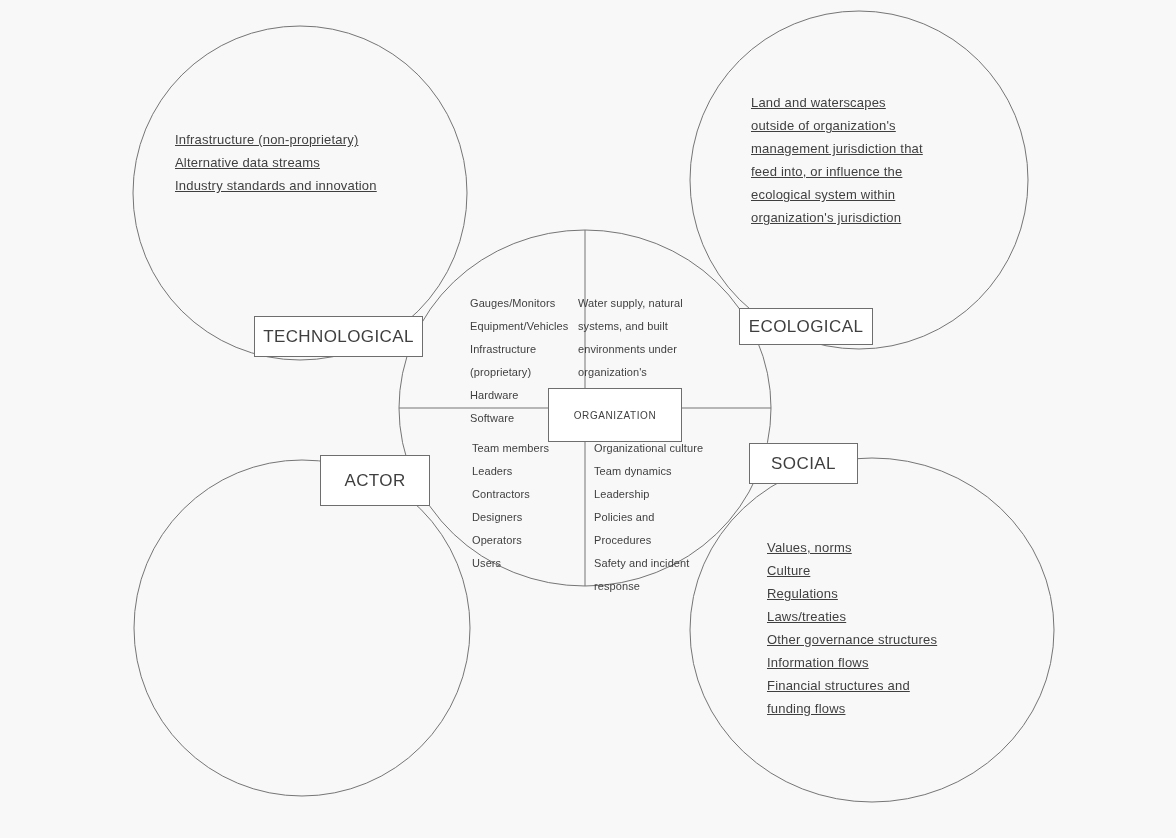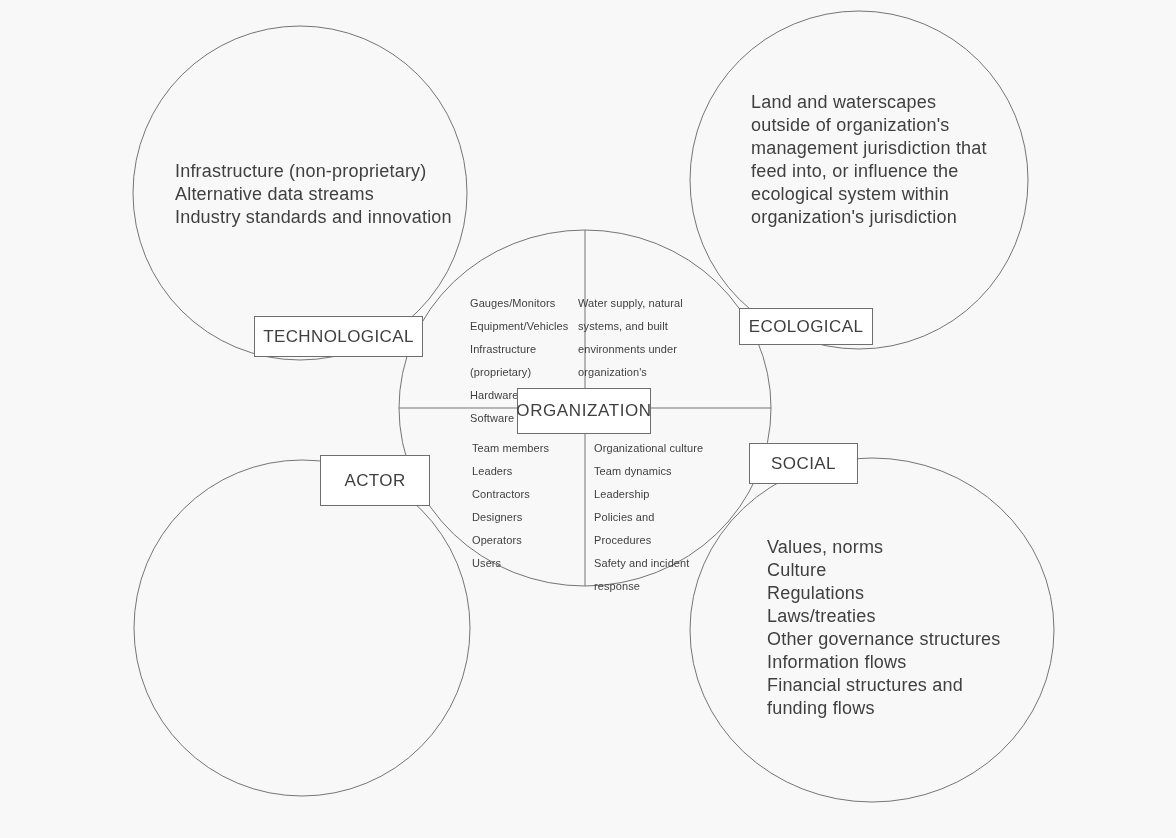--- a/index.html
+++ b/index.html
@@ -25,54 +25,55 @@
   svg.shapes line {
     fill: none;
     stroke: #757575;
     stroke-width: 1;
   }
   .text-block {
     position: absolute;
     white-space: pre;
   }
   .outer-text {
-    font-size: 18px;
+    font-size: 13px;
     line-height: 23px;
     letter-spacing: 0.2px;
+    text-decoration: underline;
   }
   .quad-text {
     font-size: 11px;
     line-height: 23px;
     letter-spacing: 0.1px;
   }
   .label-box {
     position: absolute;
     background: #ffffff;
     border: 1px solid #6e6e6e;
     display: flex;
     align-items: center;
     justify-content: center;
     font-size: 17px;
     letter-spacing: 0.4px;
     color: #3f3f3f;
     box-sizing: border-box;
   }
-  #tech-text   { left: 175px; top: 160px; }
+  #tech-text   { left: 175px; top: 128px; }
   #eco-text    { left: 751px; top: 91px;  }
   #actor-text  { left: 185px; top: 562px; }
   #social-text { left: 767px; top: 536px; }
 
   #quad-tl { left: 470px; top: 292px; }
   #quad-tr { left: 578px; top: 292px; }
   #quad-bl { left: 472px; top: 437px; }
   #quad-br { left: 594px; top: 437px; }
 
   #tech-label   { left: 254px; top: 316px; width: 169px; height: 41px; }
   #eco-label    { left: 739px; top: 308px; width: 134px; height: 37px; }
-  #org-label    { left: 517px; top: 388px; width: 134px; height: 46px; font-size: 17px; letter-spacing: 0.6px; }
+  #org-label    { left: 548px; top: 388px; width: 134px; height: 54px; font-size: 10px; letter-spacing: 0.6px; }
   #actor-label  { left: 320px; top: 455px; width: 110px; height: 51px; }
   #social-label { left: 749px; top: 443px; width: 109px;  height: 41px; }
 </style>
 </head>
 <body>
 
 <div class="stage">
 
   <svg class="shapes" width="1176" height="838" viewBox="0 0 1176 838">
     <ellipse cx="300" cy="193" rx="167" ry="167"></ellipse>

